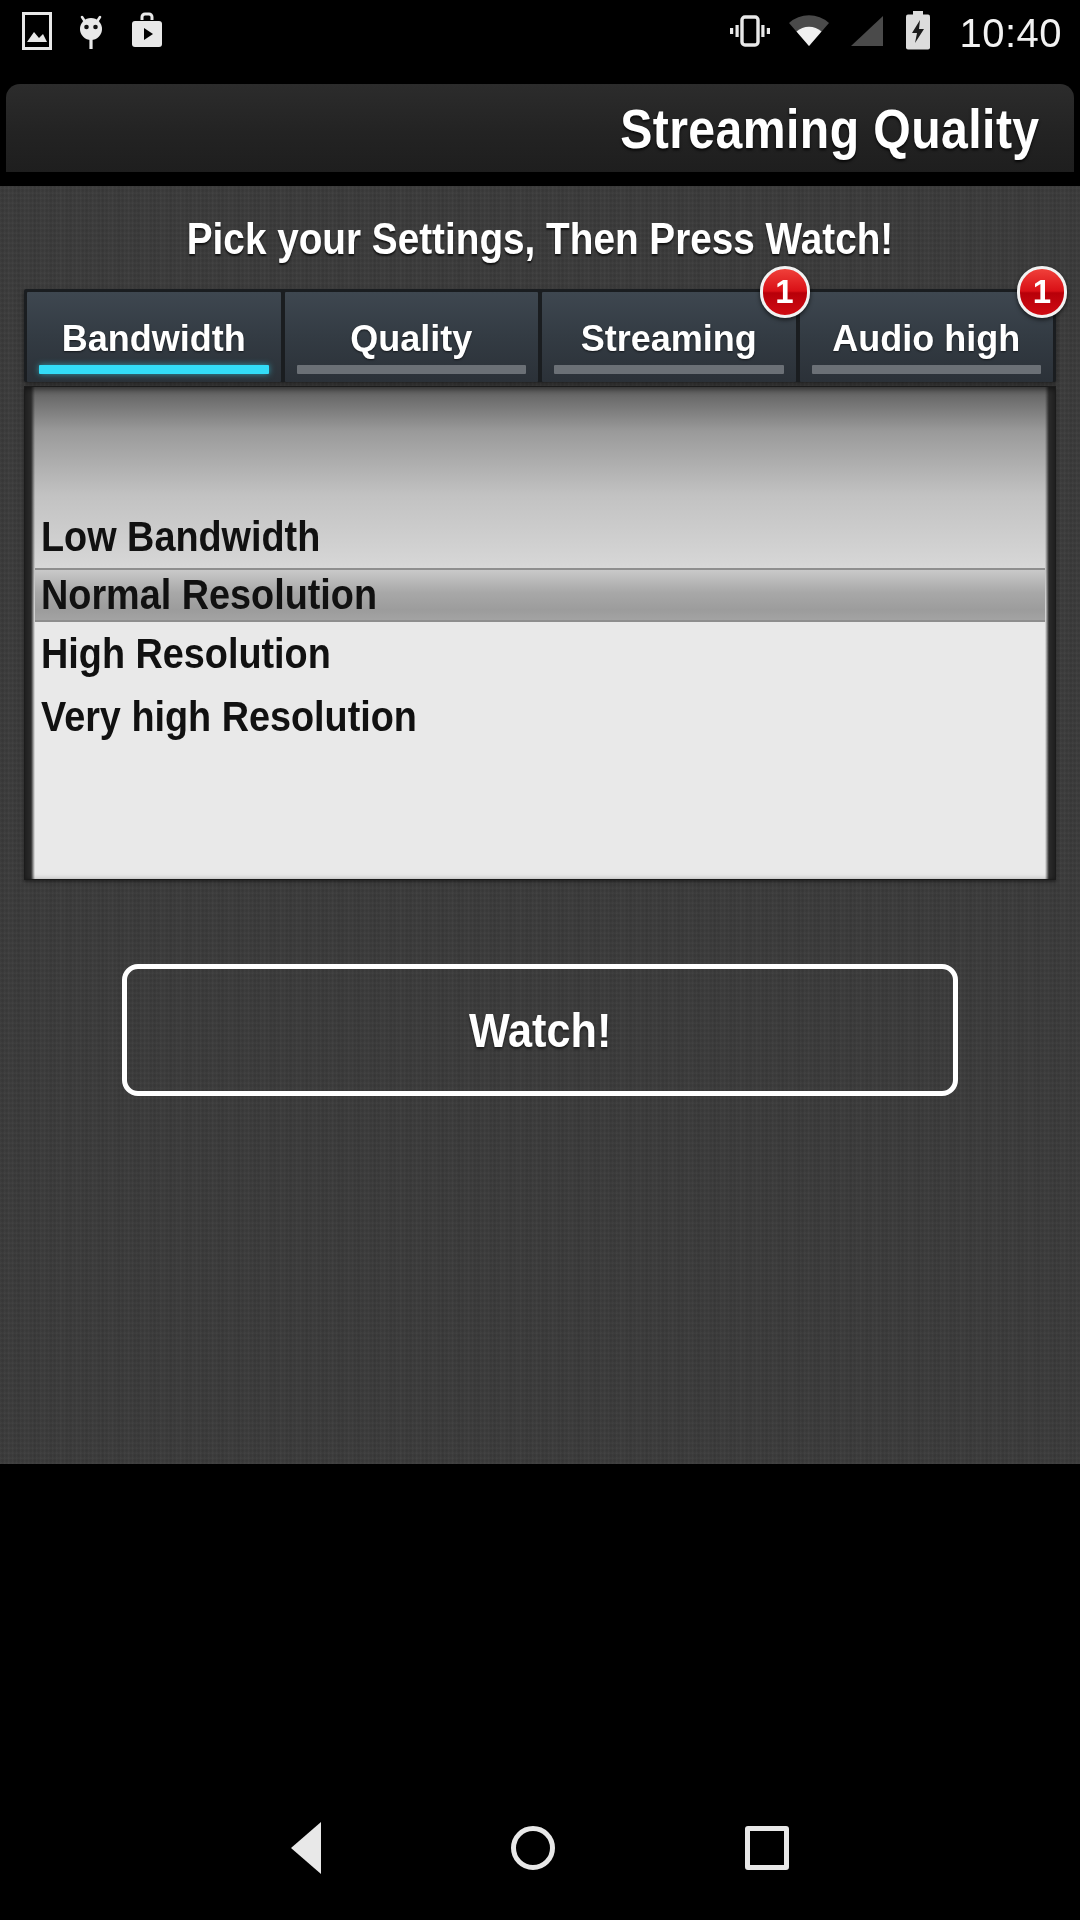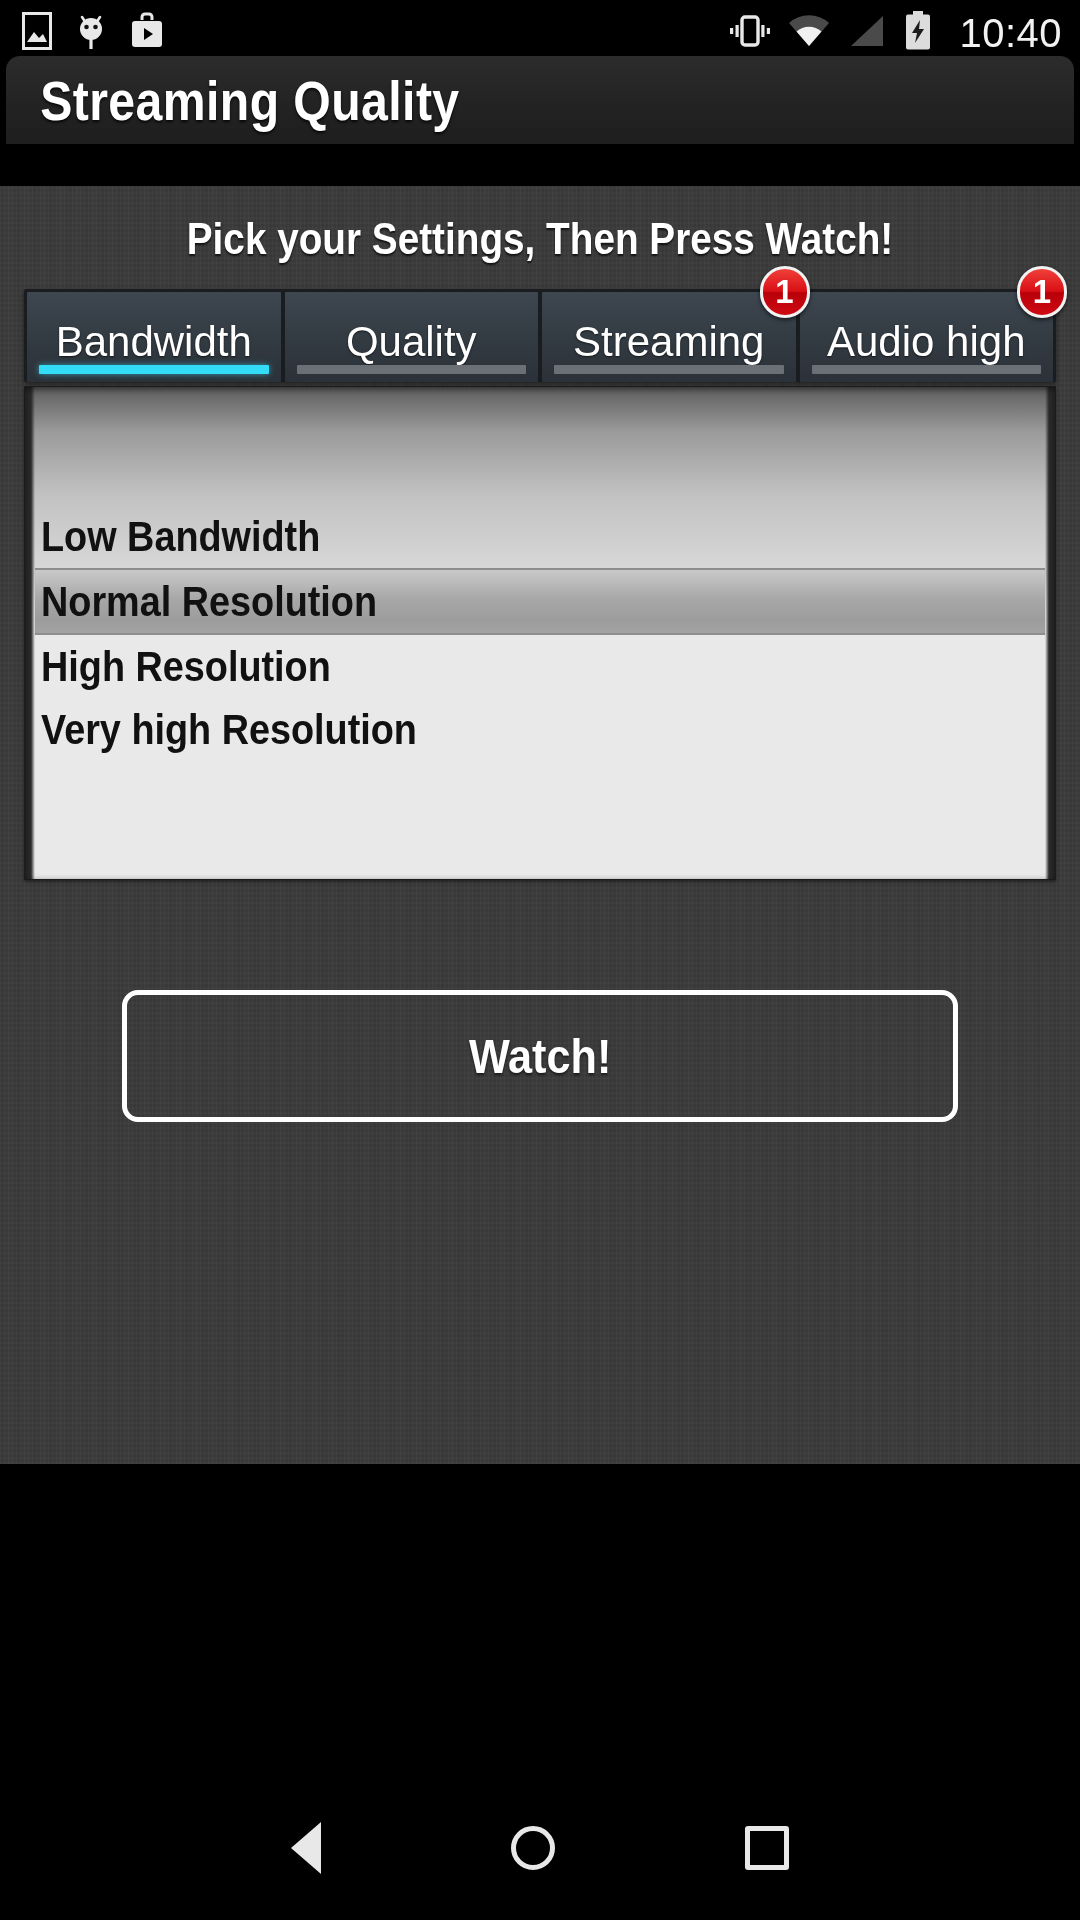--- a/index.html
+++ b/index.html
@@ -50,28 +50,28 @@
     font-size: 40px;
     font-weight: 400;
     letter-spacing: 0.5px;
     margin-left: 10px;
     font-family: "Liberation Sans", sans-serif;
   }
 
   
   .titlebar {
     position: absolute;
-    top: 56px; left: 6px;
+    top: 84px; left: 6px;
     width: 1068px;
     height: 88px;
     background: linear-gradient(to bottom, #2c2c2c 0%, #232323 55%, #1e1e1e 100%);
     border-radius: 14px 14px 0 0;
     display: flex;
     align-items: center;
-    justify-content: flex-start;
+    justify-content: flex-end;
     box-sizing: border-box;
   }
   .titlebar-text {
     color: #ffffff;
     font-size: 56px;
     font-weight: bold;
     font-family: "Liberation Sans Narrow", "Liberation Sans", sans-serif;
     transform: scaleX(0.86);
     letter-spacing: 0.5px;
     text-shadow: 0 2px 3px rgba(0,0,0,0.8);
@@ -125,22 +125,22 @@
     display: flex;
     flex-direction: column;
     align-items: center;
     justify-content: flex-start;
     box-sizing: border-box;
     padding-top: 26px;
     border-radius: 1px;
   }
   .tab-label {
     color: #ffffff;
-    font-size: 42px;
-    font-weight: 400;
+    font-size: 36px;
+    font-weight: 700;
     font-family: "Liberation Sans", sans-serif;
     white-space: nowrap;
     text-shadow: 0 1px 2px rgba(0,0,0,0.6);
   }
   .tab-underline {
     position: absolute;
     bottom: 8px;
     left: 12px; right: 12px;
     height: 9px;
     background: #6b7076;
@@ -208,21 +208,21 @@
   }
   .list-item span {
     display: inline-block;
     transform: scaleX(0.9);
     transform-origin: left center;
   }
   .list-item.selected {
     background: linear-gradient(to bottom, #c9c9c9 0%, #a8a8a8 45%, #9c9c9c 80%, #a3a3a3 100%);
     border-top: 2px solid #8e8e8e;
     border-bottom: 2px solid #8e8e8e;
-    height: 67px;
+    height: 54px;
   }
 
   
   .btn {
     position: absolute;
     left: 122px;
     width: 836px;
     height: 132px;
     box-sizing: border-box;
     border: 5px solid #ffffff;
@@ -234,21 +234,21 @@
     color: #ffffff;
     font-size: 48px;
     font-weight: bold;
     font-family: "Liberation Sans Narrow", "Liberation Sans", sans-serif;
   }
   .btn span {
     display: inline-block;
     transform: scaleX(0.9);
     text-shadow: 0 2px 3px rgba(0,0,0,0.6);
   }
-  .btn-watch { top: 804px; }
+  .btn-watch { top: 778px; }
   .btn-copy  { top: 1034px; }
 
   
   .navbar {
     position: absolute;
     bottom: 0; left: 0;
     width: 1080px;
     height: 144px;
     background: #000000;
     display: flex;

